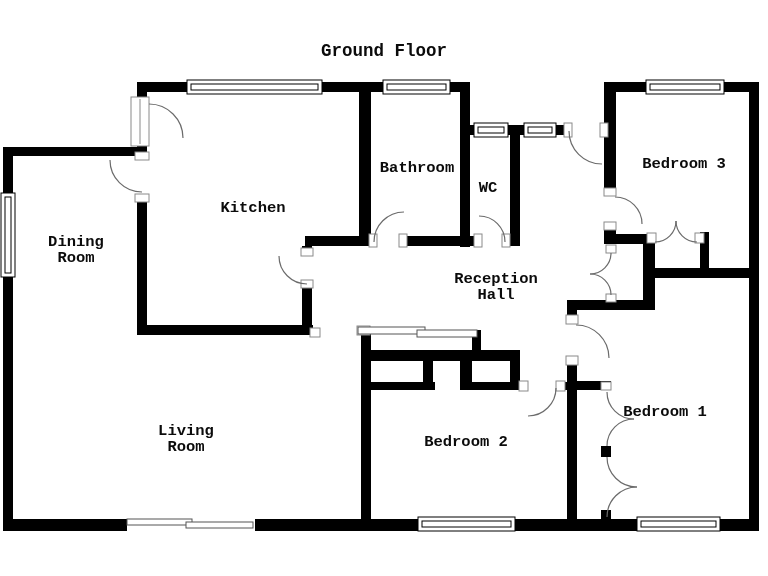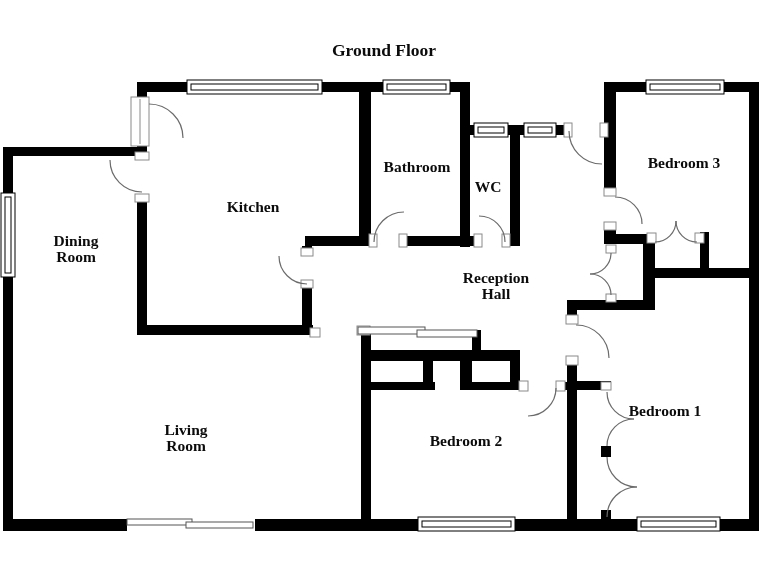--- a/index.html
+++ b/index.html
@@ -1,17 +1,17 @@
 <!DOCTYPE html>
 <html><head>
 <meta charset="utf-8">
 <style>
   html,body{margin:0;padding:0;background:#ffffff;}
   #stage{position:relative;width:768px;height:576px;background:#ffffff;overflow:hidden;
-         font-family:Liberation Serif, serif;}
+         font-family:Liberation Mono, monospace;}
   svg{position:absolute;left:0;top:0;}
   .wall{fill:#000000;stroke:none;}
   .win{fill:#ffffff;stroke:#000000;stroke-width:1;}
   .win-in{fill:none;stroke:#000000;stroke-width:1;}
   .opening{fill:#ffffff;stroke:none;}
   .jamb{fill:#ffffff;stroke:#8a8a8a;stroke-width:1;}
   .arc{fill:none;stroke:#6b6b6b;stroke-width:1.2;}
   .thin{fill:#ffffff;stroke:#555555;stroke-width:1;}
   .room-label{font-weight:bold;font-size:15.5px;fill:#0b0b0b;text-anchor:middle;}
   .title-label{font-weight:bold;font-size:17.5px;fill:#0b0b0b;text-anchor:middle;}

